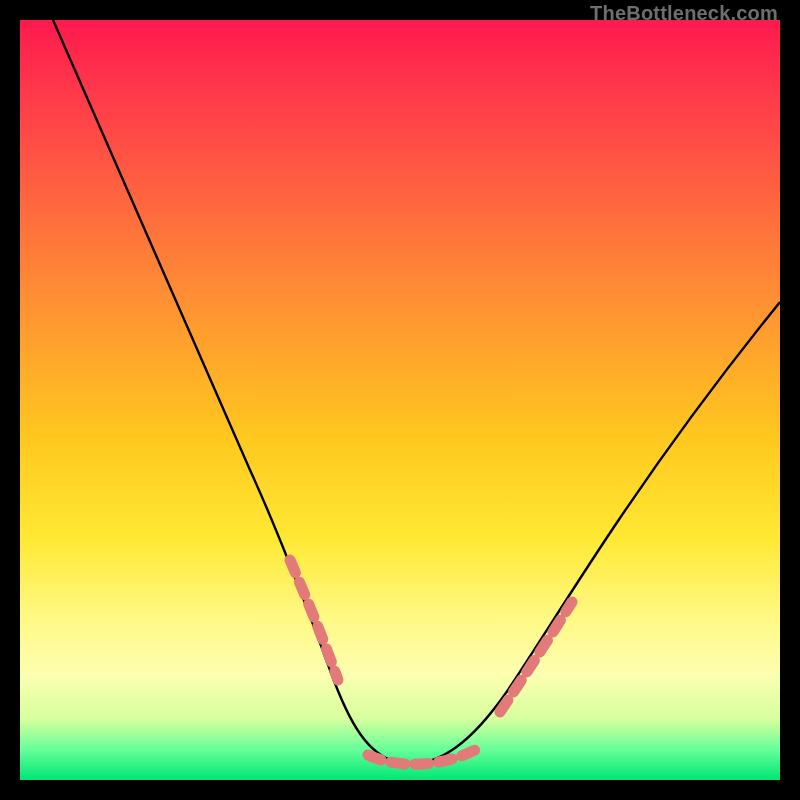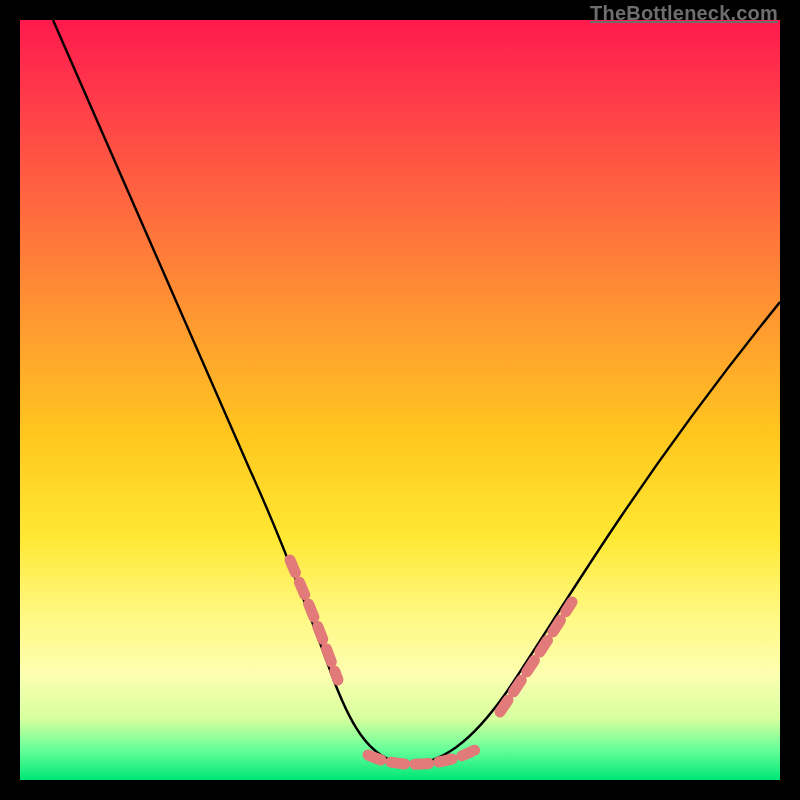--- a/index.html
+++ b/index.html
@@ -48,21 +48,20 @@
   }
   .watermark {
     position: absolute;
     top: 2px;
     right: 22px;
     font-size: 20px;
     font-weight: 600;
     color: #6e6e6e;
     letter-spacing: 0.2px;
     user-select: none;
-    text-decoration: underline;
   }
 </style>
 </head>
 <body>
 
 <div class="stage">
 
   <div class="plot-area">
     <svg class="overlay" viewBox="0 0 760 760" preserveAspectRatio="none">
 

